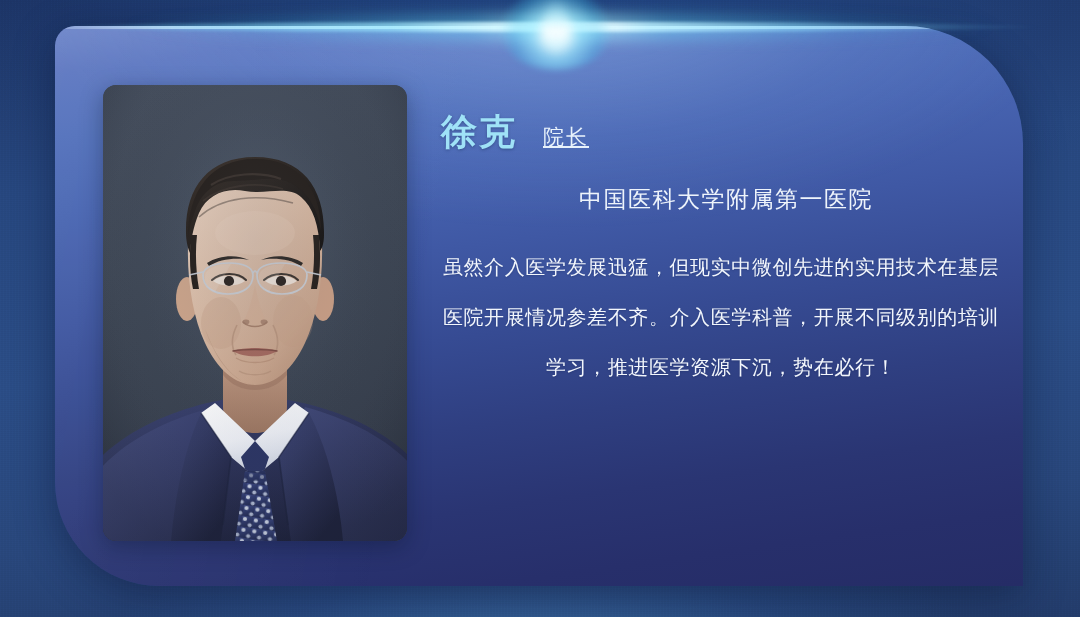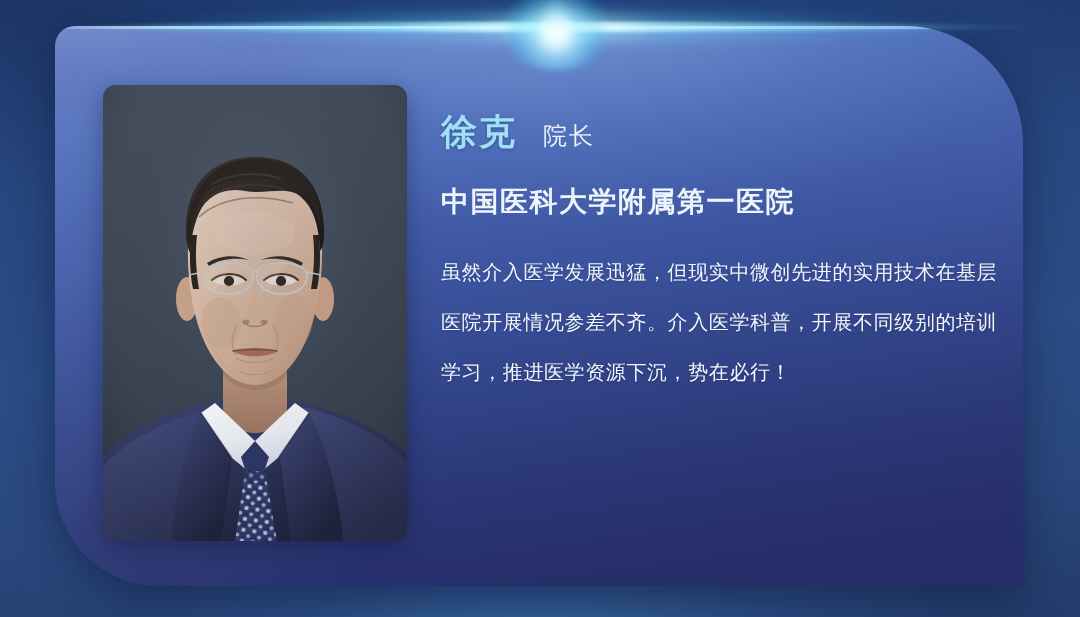--- a/index.html
+++ b/index.html
@@ -45,20 +45,21 @@
         #5170bb 16%,
         #4865b2 27%,
         #3f58a4 40%,
         #364b93 53%,
         #2f3f81 66%,
         #2a3573 78%,
         #272f6b 89%,
         #252c66 100%);
     box-shadow: 0 10px 40px rgba(8,18,48,0.45);
     overflow: hidden;
+    text-align: center;
   }
   
   #card-sheen {
     position: absolute;
     inset: 0;
     border-radius: inherit;
     pointer-events: none;
     background:
       radial-gradient(ellipse 700px 320px at 52% -6%, rgba(190,215,255,0.30) 0%, rgba(150,185,245,0.10) 45%, rgba(0,0,0,0) 74%),
       linear-gradient(100deg, rgba(255,255,255,0.05) 0%, rgba(255,255,255,0.0) 40%);
@@ -183,30 +184,31 @@
   }
   #person-name {
     font-size: 36px;
     font-weight: 700;
     color: #9fe2f7;
     letter-spacing: 2px;
     line-height: 1;
     text-shadow: 0 1px 3px rgba(10,25,60,0.35);
   }
   #person-title {
-    font-size: 24px;
+    font-size: 21px;
     font-weight: 400;
     color: #e8f2fb;
     letter-spacing: 2px;
     line-height: 1;
+    text-decoration: underline;
   }
   #affiliation {
     margin-top: 22px;
-    font-size: 28px;
-    font-weight: 700;
+    font-size: 23px;
+    font-weight: 400;
     color: #eef4fb;
     letter-spacing: 1.5px;
     line-height: 1;
   }
   #quote {
     margin-top: 31px;
     font-size: 20px;
     font-weight: 400;
     color: #f2f6fc;
     line-height: 50px;

